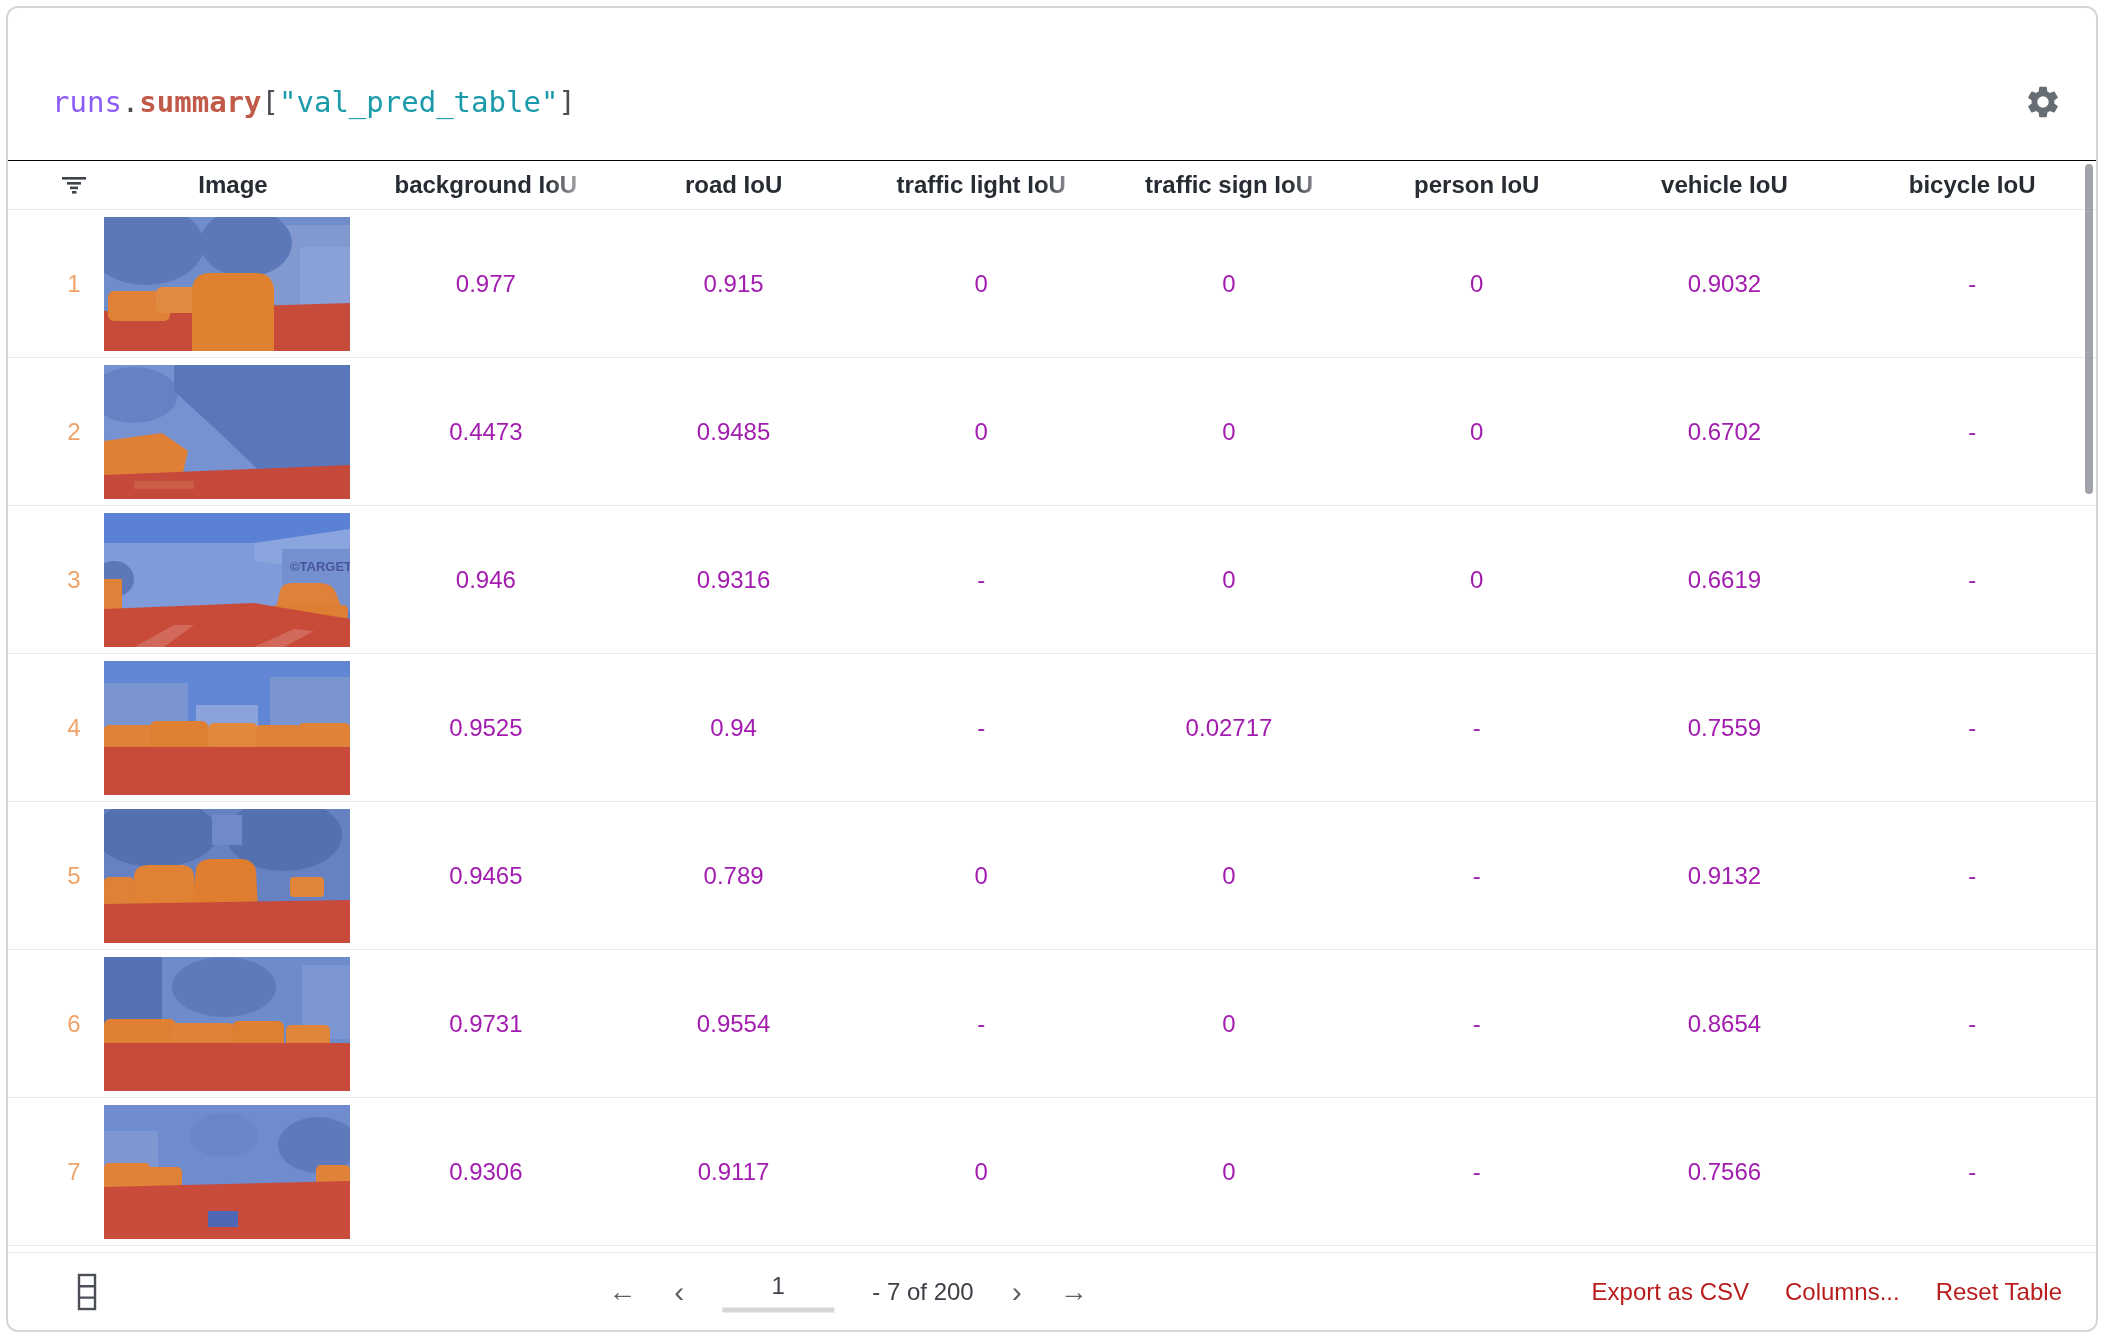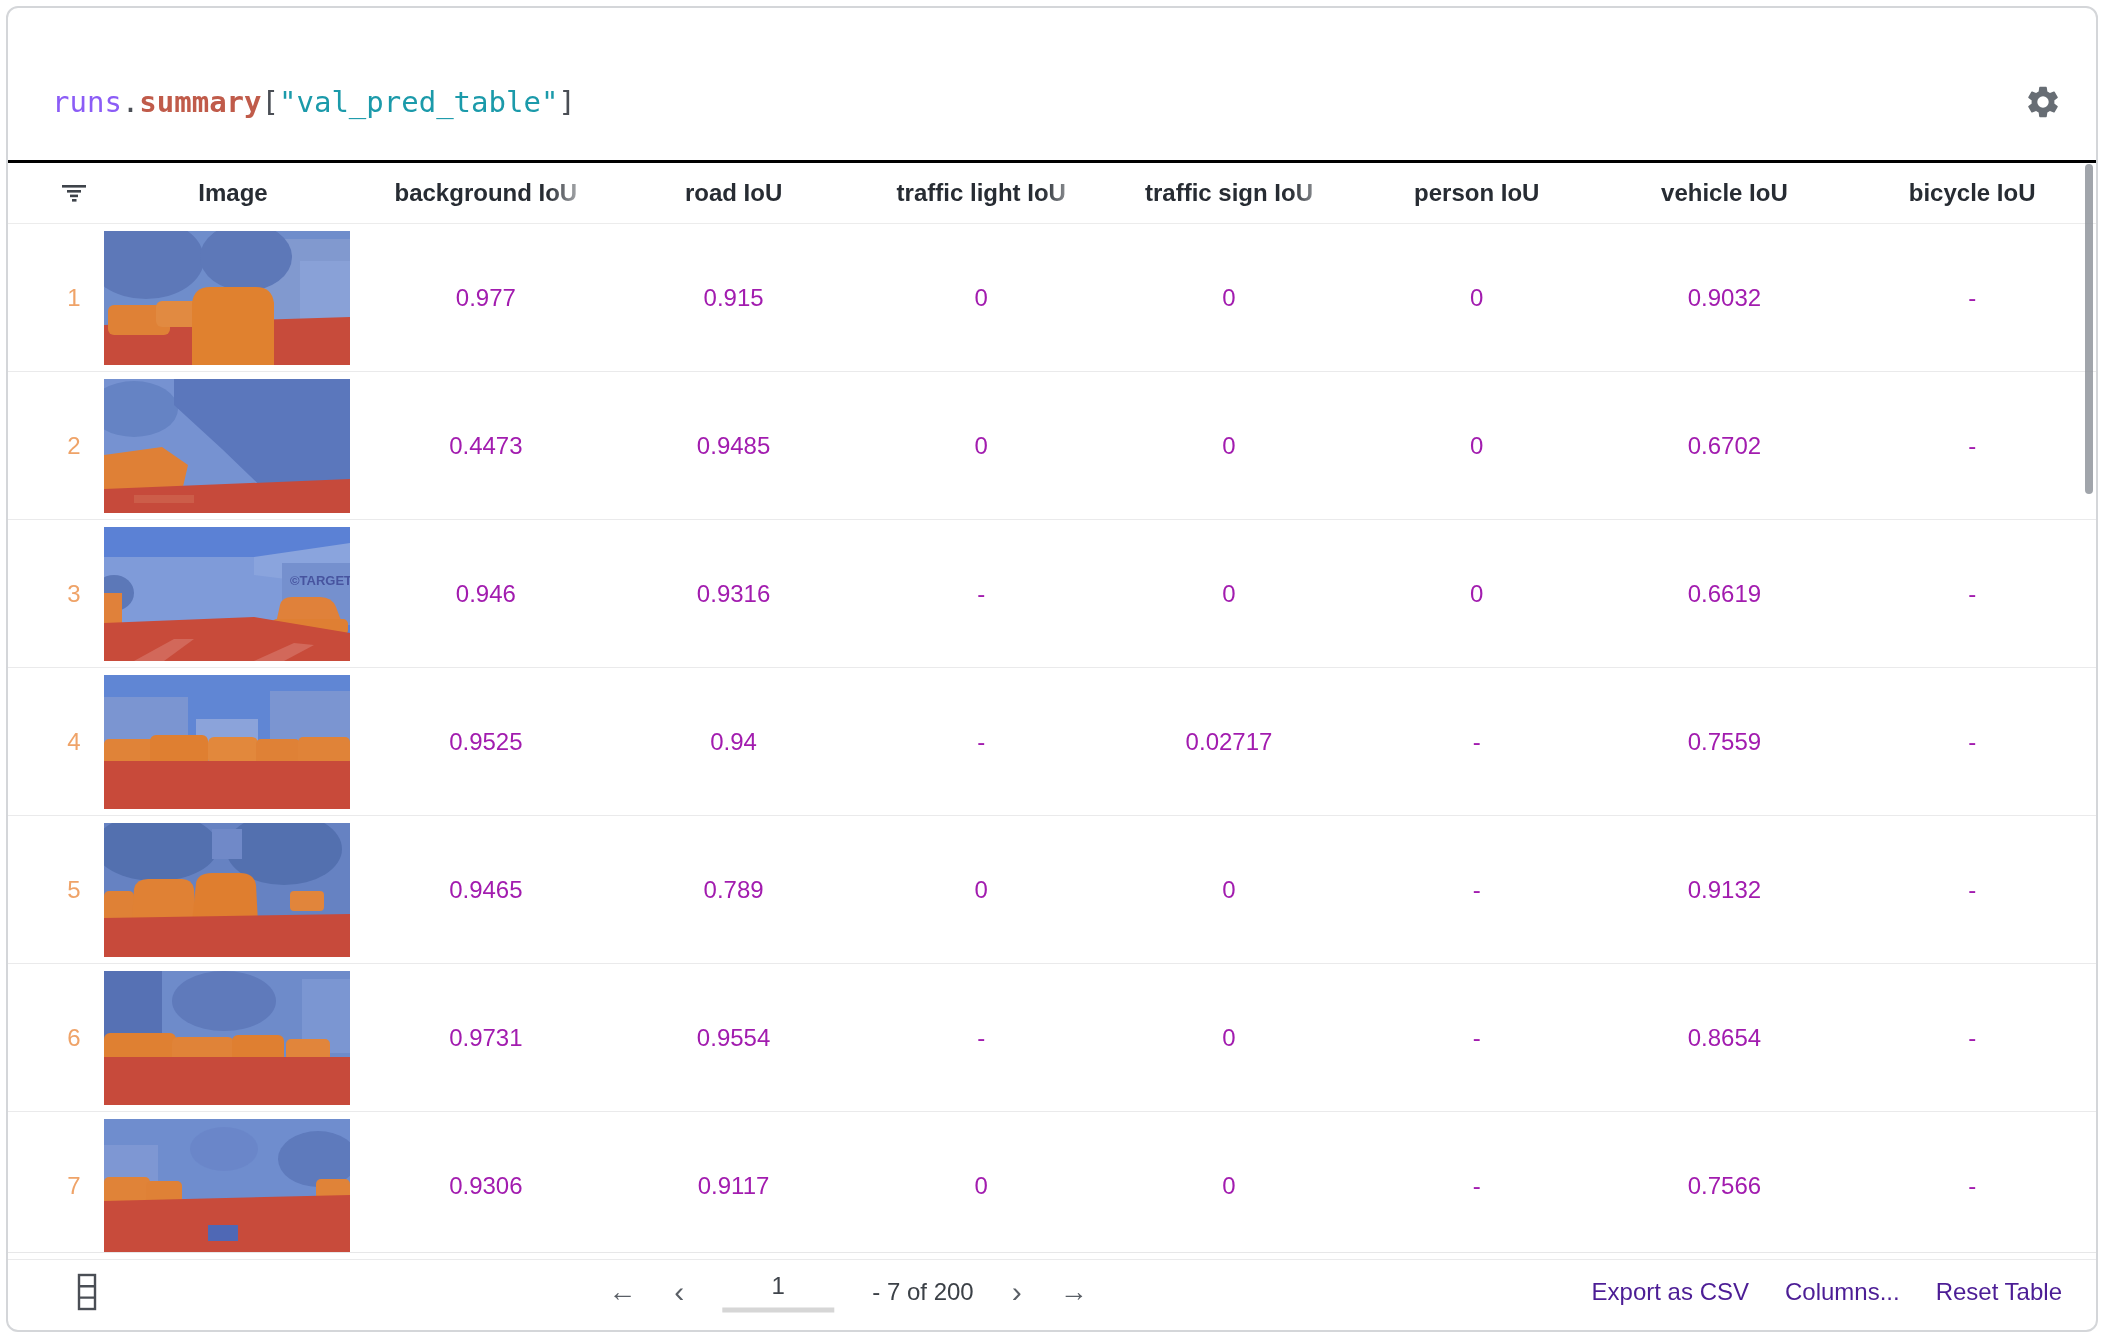--- a/index.html
+++ b/index.html
@@ -20,21 +20,21 @@
   .tok-str   { color: #1b9aaa; }
   .gear { margin-left: auto; width: 38px; height: 38px; color: #676d74; cursor: pointer; }
   .gear svg { width: 100%; height: 100%; fill: currentColor; }
   
   .grid-row {
     display: grid;
     grid-template-columns: 60px 258px repeat(7, 1fr);
     padding-left: 36px; align-items: center;
   }
   .thead {
-    height: 64px; border-top: 3px solid #000000; border-bottom: 1px solid #ececec;
+    height: 50px; border-top: 1px solid #000000; border-bottom: 1px solid #ececec;
   }
   .th { font-size: 24px; font-weight: 700; color: #272c33; text-align: center; white-space: nowrap; overflow: hidden; }
   .th.fade {
     -webkit-mask-image: linear-gradient(90deg, #000 calc(100% - 62px), rgba(0,0,0,0) calc(100% - 12px));
             mask-image: linear-gradient(90deg, #000 calc(100% - 62px), rgba(0,0,0,0) calc(100% - 12px));
   }
   .filter-cell { display: flex; justify-content: center; align-items: center; cursor: pointer; }
   .trow { height: 148px; border-bottom: 1px solid #eaeaeb; }
   .idx { font-size: 24px; color: #efa368; text-align: center; }
   .val { font-size: 24px; color: #a21caf; text-align: center; }
@@ -54,21 +54,21 @@
   .pager { position: absolute; left: 840px; top: 50%; transform: translate(-50%, -50%); display: flex; align-items: center; gap: 38px; }
   .pg-arrow { font-size: 28px; color: #5a5f66; cursor: pointer; line-height: 1; }
   .pg-chevron { font-size: 30px; color: #5a5f66; cursor: pointer; line-height: 1; }
   .page-input {
     width: 112px; border: none; outline: none; border-bottom: 5px solid #d6d6d6;
     font-size: 24px; color: #3f444b; text-align: center; padding-bottom: 8px;
     font-family: "Liberation Sans", sans-serif; background: transparent;
   }
   .pg-range { font-size: 24px; color: #3c4147; white-space: pre; }
   .footer-actions { margin-left: auto; margin-right: 34px; display: flex; gap: 36px; }
-  .footer-btn { font-size: 24px; color: #4c1d95; cursor: pointer; white-space: nowrap; }
+  .footer-btn { font-size: 24px; color: #b91c1c; cursor: pointer; white-space: nowrap; }
 </style>
 </head>
 <body>
 
 <div class="card">
 
   <div class="title-bar">
     <div class="code-line"><span class="tok-obj">runs</span><span class="tok-punc">.</span><span class="tok-attr">summary</span><span class="tok-punc">[</span><span class="tok-str">"val_pred_table"</span><span class="tok-punc">]</span></div>
     <div class="gear">
       <svg viewBox="0 0 24 24">

